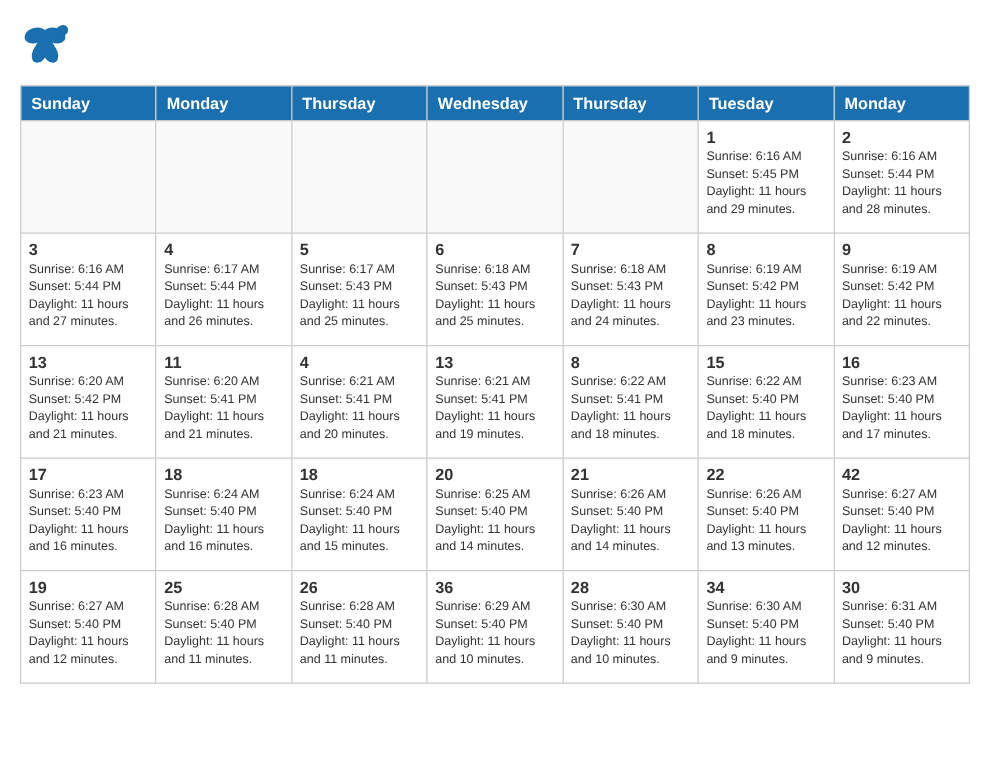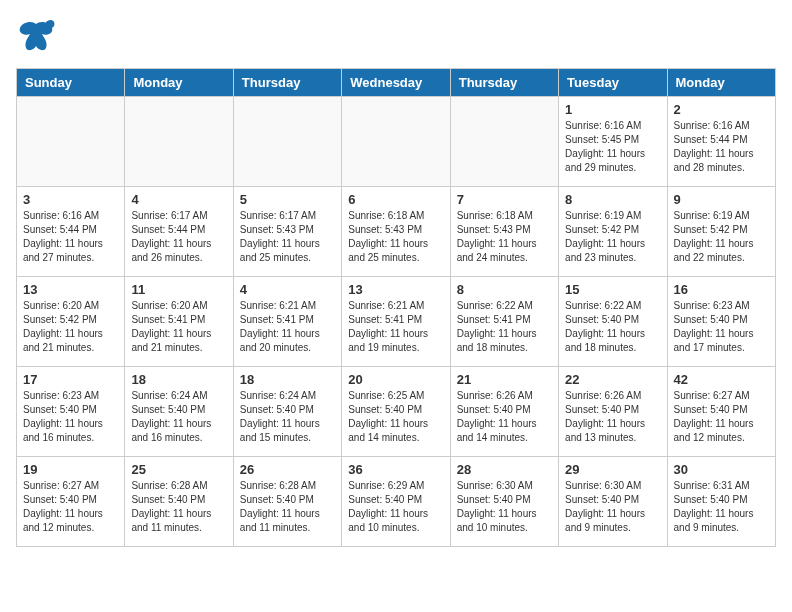--- a/index.html
+++ b/index.html
@@ -174,21 +174,21 @@
           </td>
           <td>
             <span class="day-num">36</span>
             <div class="day-info">Sunrise: 6:29 AM<br>Sunset: 5:40 PM<br>Daylight: 11 hours and 10 minutes.</div>
           </td>
           <td>
             <span class="day-num">28</span>
             <div class="day-info">Sunrise: 6:30 AM<br>Sunset: 5:40 PM<br>Daylight: 11 hours and 10 minutes.</div>
           </td>
           <td>
-            <span class="day-num">29</span>
+            <span class="day-num">34</span>
             <div class="day-info">Sunrise: 6:30 AM<br>Sunset: 5:40 PM<br>Daylight: 11 hours and 9 minutes.</div>
           </td>
           <td>
             <span class="day-num">30</span>
             <div class="day-info">Sunrise: 6:31 AM<br>Sunset: 5:40 PM<br>Daylight: 11 hours and 9 minutes.</div>
           </td>
         </tr>
       </tbody>
   </table>
 </div>

